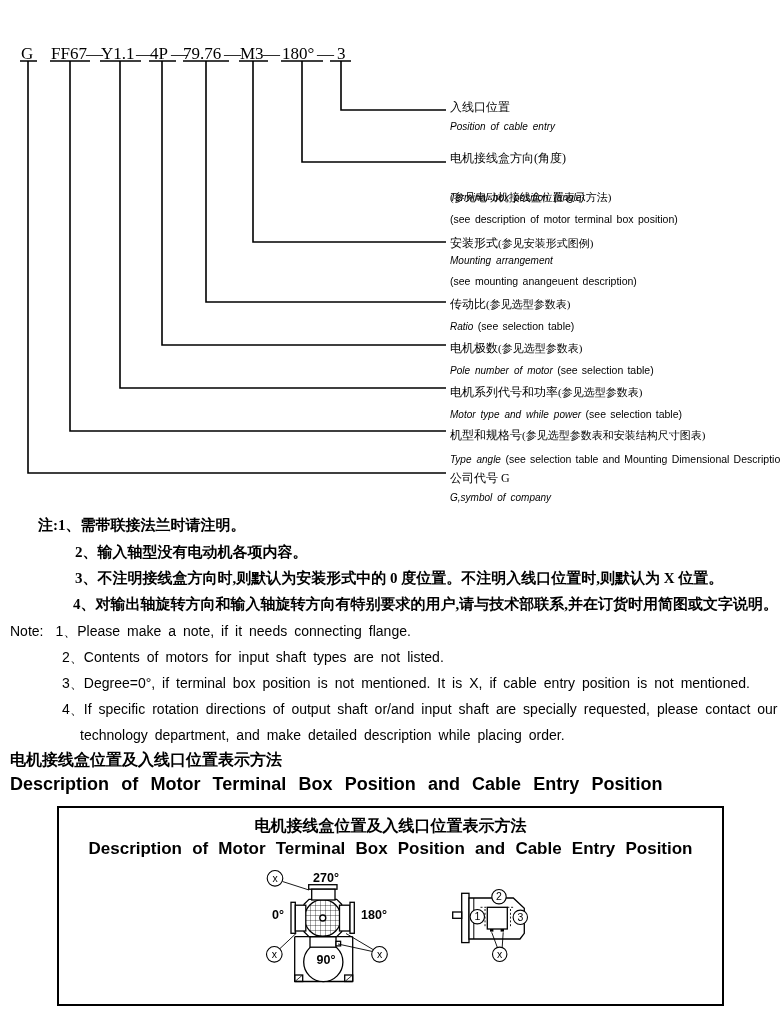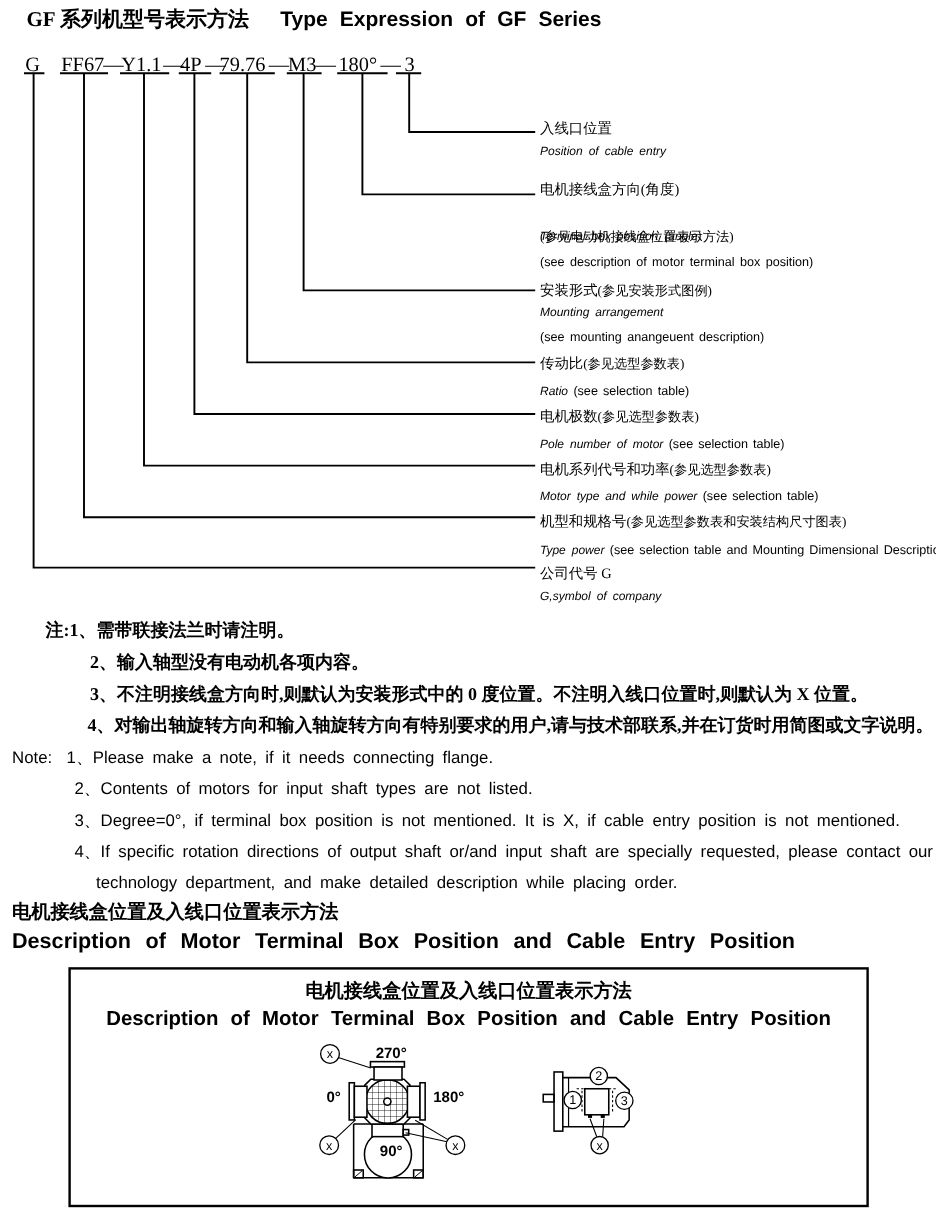--- a/index.html
+++ b/index.html
@@ -27,23 +27,20 @@
   .box-title-zh{top:8px;width:100%;text-align:center;font-size:16px;font-weight:bold;}
   .box-title-en{top:31px;width:100%;text-align:center;font-size:17px;font-weight:bold;word-spacing:.32em;white-space:nowrap;}
   svg{display:block;}
   svg text{font-family:"Liberation Sans","DejaVu Sans",sans-serif;}
 </style>
 </head>
 <body>
 
 <div class="page">
 
-  <div class="abs page-title">
-    <span class="zh">GF 系列机型号表示方法</span><span class="gap"></span><span class="en">Type Expression of GF Series</span>
-  </div>
 
   <div>
     <span class="abs seg" style="left:21px">G</span>
     <span class="abs seg" style="left:51px">FF67</span>
     <span class="abs seg" style="left:86px">—</span>
     <span class="abs seg" style="left:101px">Y1.1</span>
     <span class="abs seg" style="left:136px">—</span>
     <span class="abs seg" style="left:150px">4P</span>
     <span class="abs seg" style="left:171px">—</span>
     <span class="abs seg" style="left:183px">79.76</span>
@@ -84,21 +81,21 @@
     <div class="abs lrow" style="top:294px"><span class="zh lz">传动比</span><span class="zh small-inline">(参见选型参数表)</span></div>
     <div class="abs lrow" style="top:316px"><span class="en le">Ratio</span> <span class="en small-inline-e">(see selection table)</span></div>
 
     <div class="abs lrow" style="top:338px"><span class="zh lz">电机极数</span><span class="zh small-inline">(参见选型参数表)</span></div>
     <div class="abs lrow" style="top:360px"><span class="en le">Pole number of motor</span> <span class="en small-inline-e">(see selection table)</span></div>
 
     <div class="abs lrow" style="top:382px"><span class="zh lz">电机系列代号和功率</span><span class="zh small-inline">(参见选型参数表)</span></div>
     <div class="abs lrow" style="top:404px"><span class="en le">Motor type and while power</span> <span class="en small-inline-e">(see selection table)</span></div>
 
     <div class="abs lrow" style="top:425px"><span class="zh lz">机型和规格号</span><span class="zh small-inline">(参见选型参数表和安装结构尺寸图表)</span></div>
-    <div class="abs lrow" style="top:449px"><span class="en le">Type power</span> <span class="en small-inline-e">(see selection table and Mounting Dimensional Description)</span></div>
+    <div class="abs lrow" style="top:449px"><span class="en le">Type angle</span> <span class="en small-inline-e">(see selection table and Mounting Dimensional Description)</span></div>
 
     <div class="abs lrow zh lz" style="top:470px">公司代号 G</div>
     <div class="abs lrow en le" style="top:492px">G,symbol of company</div>
   </div>
 
   <div>
     <div class="abs nz" style="left:10px;top:516px"><span>注:</span><span>1、需带联接法兰时请注明。</span></div>
     <div class="abs nz" style="left:47px;top:543px">2、输入轴型没有电动机各项内容。</div>
     <div class="abs nz" style="left:47px;top:569px">3、不注明接线盒方向时,则默认为安装形式中的 0 度位置。不注明入线口位置时,则默认为 X 位置。</div>
     <div class="abs nz" style="left:45px;top:595px">4、对输出轴旋转方向和输入轴旋转方向有特别要求的用户,请与技术部联系,并在订货时用简图或文字说明。</div>

